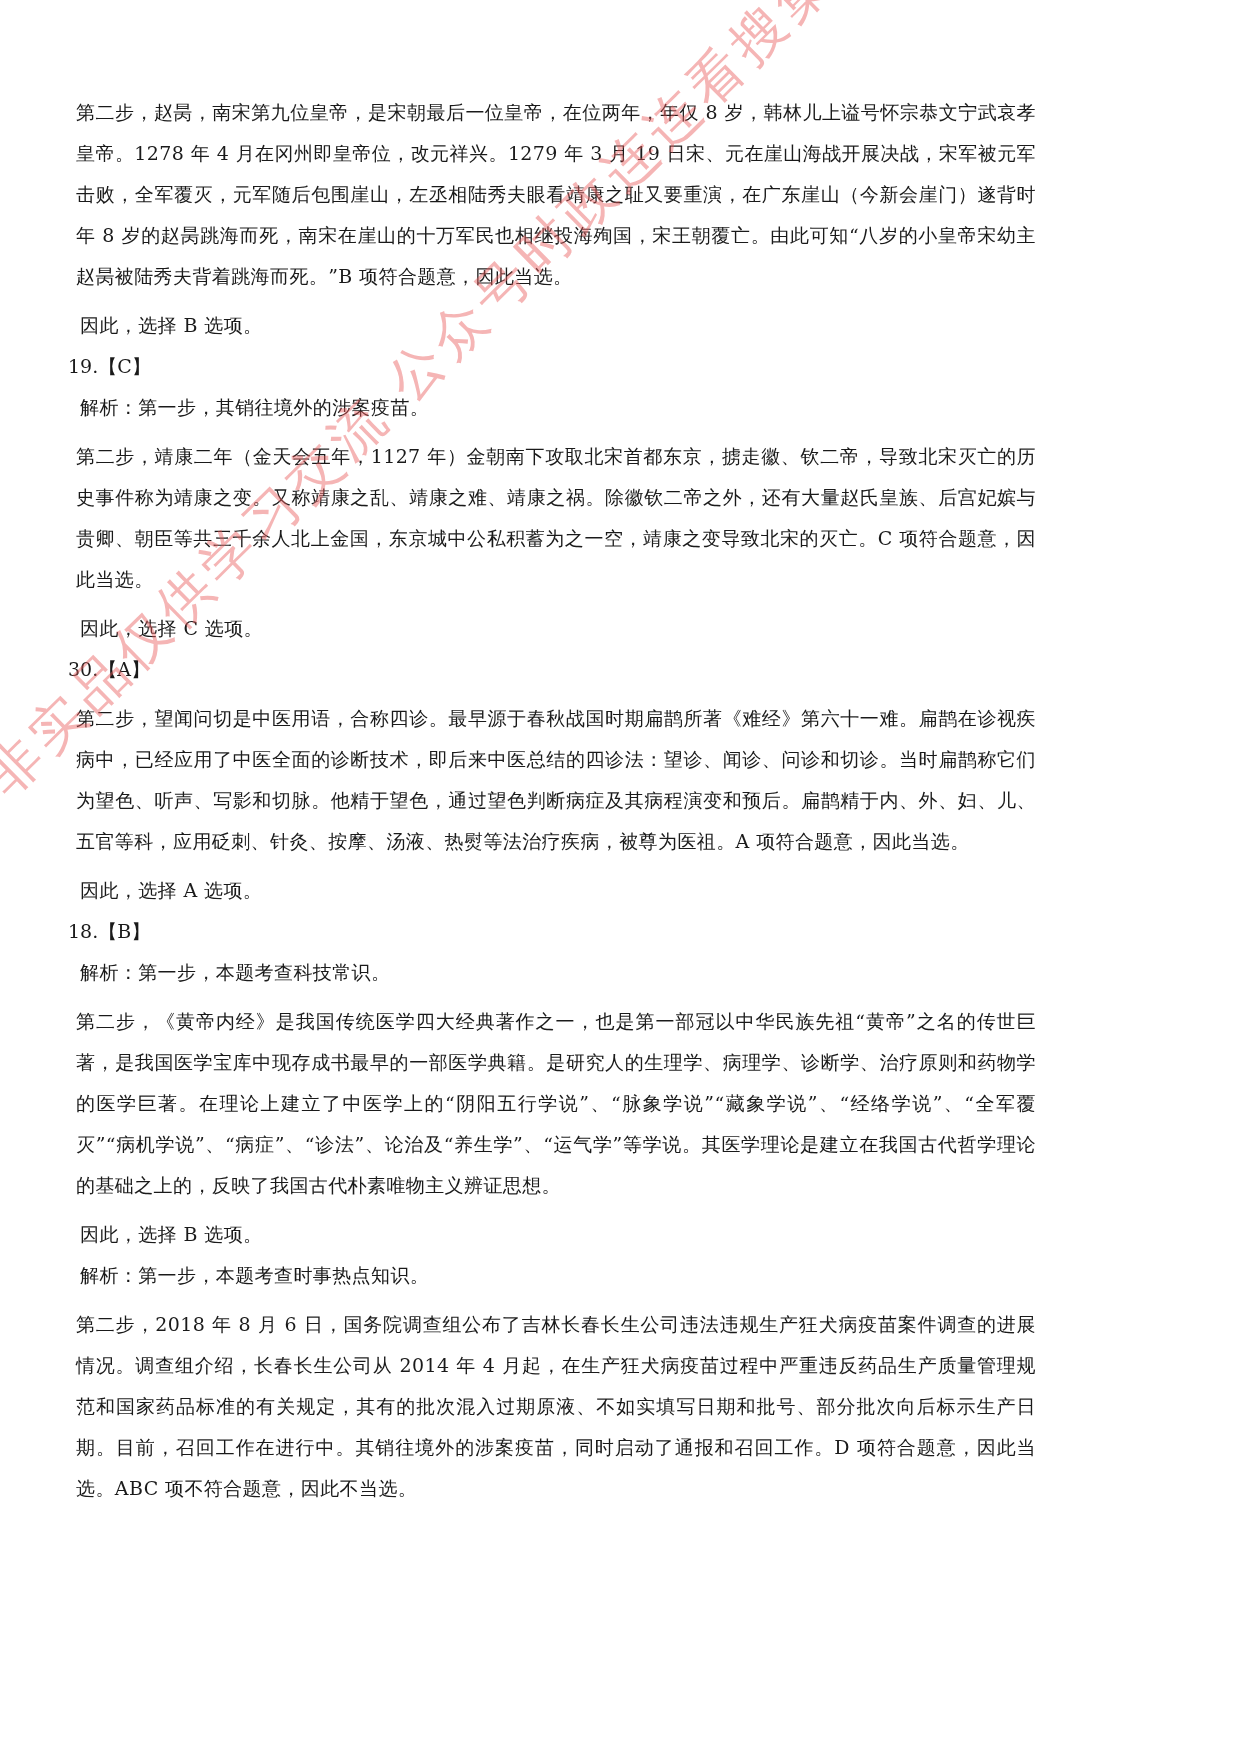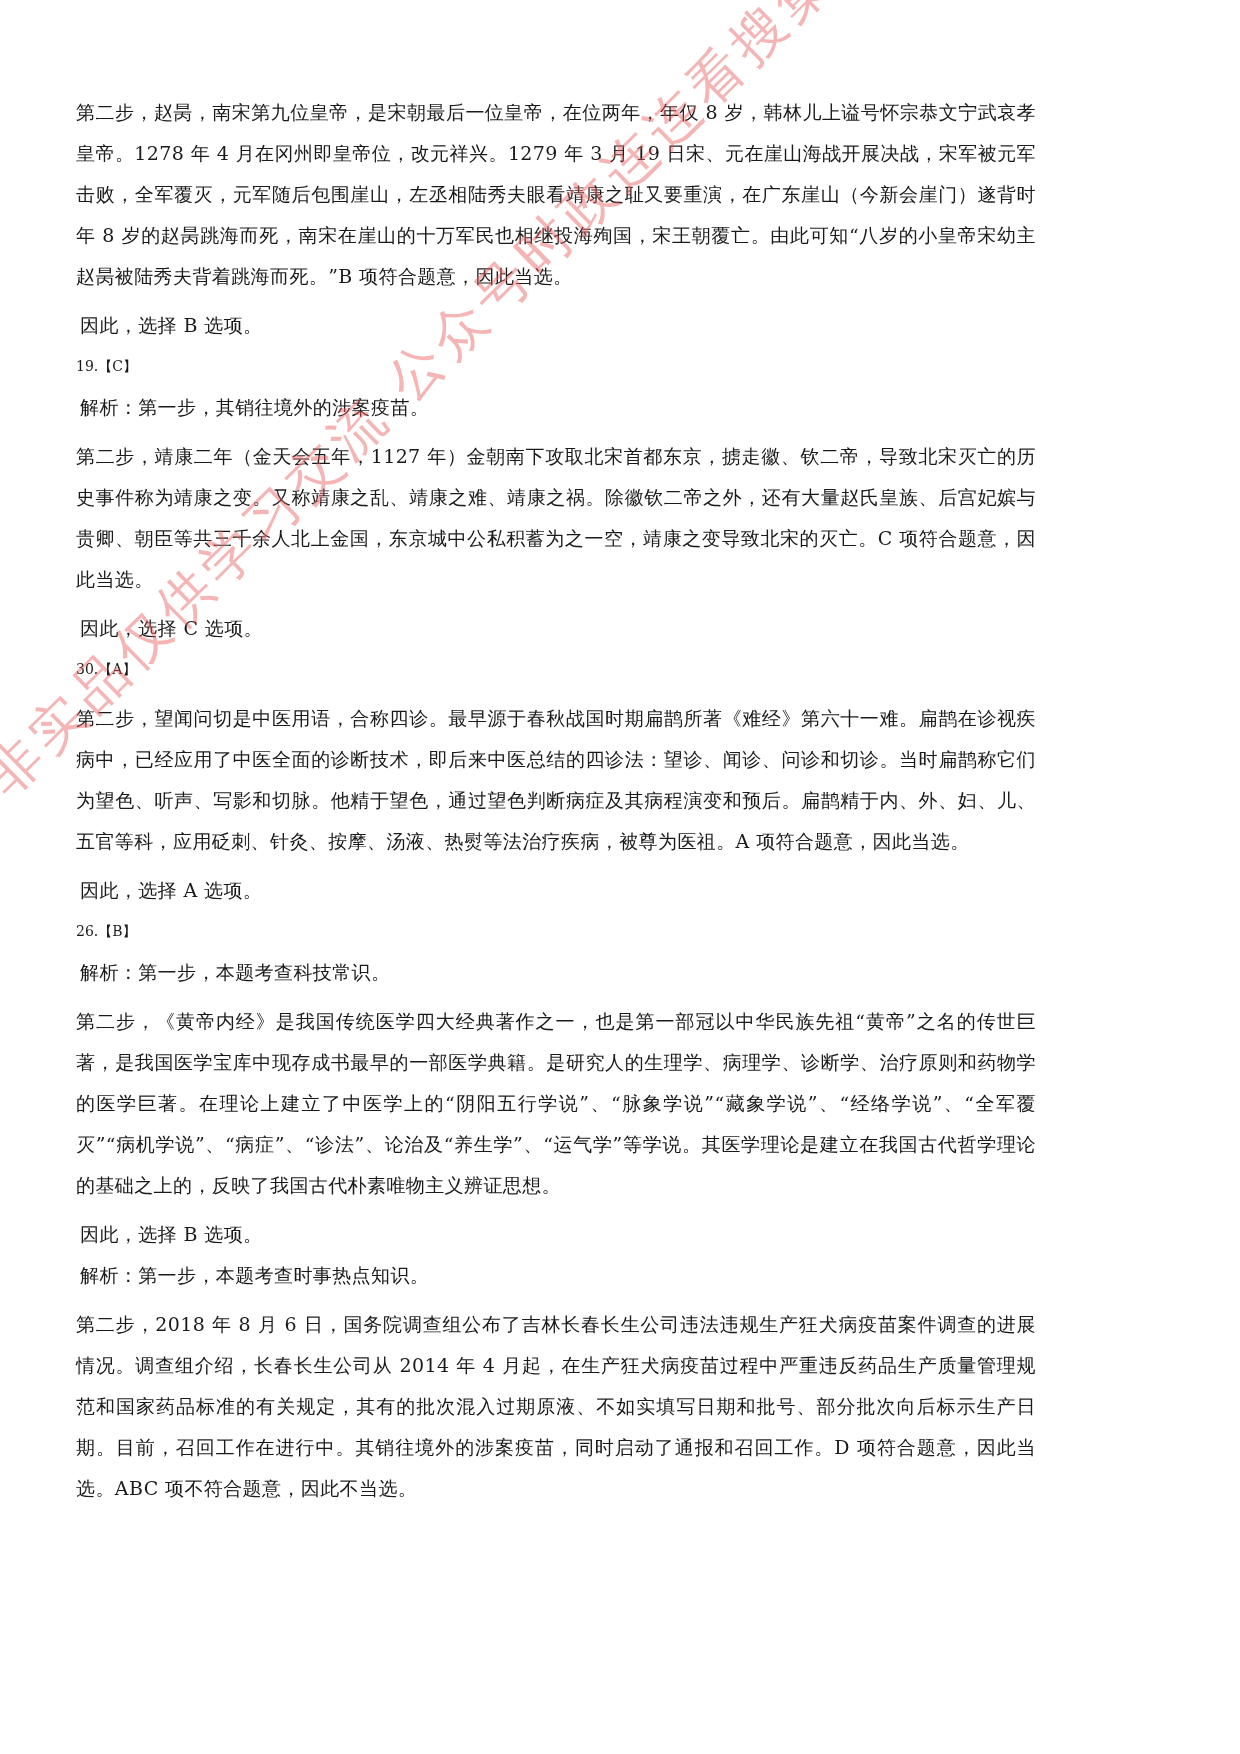--- a/index.html
+++ b/index.html
@@ -27,25 +27,24 @@
   }
   .para {
     font-size: 19px;
     line-height: 41px;
     text-align: justify;
     text-justify: inter-character;
     letter-spacing: 0.4px;
     margin: 8px;
   }
   .qnum {
-    font-size: 14px;
+    font-size: 19px;
     line-height: 41px;
     height: 41px;
     white-space: nowrap;
-    margin-left: 8px;
   }
   .watermark {
     position: absolute;
     left: -30px;
     top: 760px;
     width: 1520px;
     transform-origin: 0 0;
     transform: rotate(-44.5deg);
     font-family: "DejaVu Serif", "Liberation Serif", serif;
     font-size: 54px;
@@ -66,21 +65,21 @@
 
   <div class="qnum">19.【C】</div>
   <div class="line">解析：第一步，其销往境外的涉案疫苗。</div>
   <p class="para">第二步，靖康二年（金天会五年，1127 年）金朝南下攻取北宋首都东京，掳走徽、钦二帝，导致北宋灭亡的历史事件称为靖康之变。又称靖康之乱、靖康之难、靖康之祸。除徽钦二帝之外，还有大量赵氏皇族、后宫妃嫔与贵卿、朝臣等共三千余人北上金国，东京城中公私积蓄为之一空，靖康之变导致北宋的灭亡。C 项符合题意，因此当选。</p>
   <div class="line">因此，选择 C 选项。</div>
 
   <div class="qnum">30.【A】</div>
   <p class="para">第二步，望闻问切是中医用语，合称四诊。最早源于春秋战国时期扁鹊所著《难经》第六十一难。扁鹊在诊视疾病中，已经应用了中医全面的诊断技术，即后来中医总结的四诊法：望诊、闻诊、问诊和切诊。当时扁鹊称它们为望色、听声、写影和切脉。他精于望色，通过望色判断病症及其病程演变和预后。扁鹊精于内、外、妇、儿、五官等科，应用砭刺、针灸、按摩、汤液、热熨等法治疗疾病，被尊为医祖。A 项符合题意，因此当选。</p>
   <div class="line">因此，选择 A 选项。</div>
 
-  <div class="qnum">26.【B】</div>
+  <div class="qnum">18.【B】</div>
   <div class="line">解析：第一步，本题考查科技常识。</div>
   <p class="para">第二步，《黄帝内经》是我国传统医学四大经典著作之一，也是第一部冠以中华民族先祖“黄帝”之名的传世巨著，是我国医学宝库中现存成书最早的一部医学典籍。是研究人的生理学、病理学、诊断学、治疗原则和药物学的医学巨著。在理论上建立了中医学上的“阴阳五行学说”、“脉象学说”“藏象学说”、“经络学说”、“全军覆灭”“病机学说”、“病症”、“诊法”、论治及“养生学”、“运气学”等学说。其医学理论是建立在我国古代哲学理论的基础之上的，反映了我国古代朴素唯物主义辨证思想。</p>
   <div class="line">因此，选择 B 选项。</div>
 
   <div class="line">解析：第一步，本题考查时事热点知识。</div>
   <p class="para">第二步，2018 年 8 月 6 日，国务院调查组公布了吉林长春长生公司违法违规生产狂犬病疫苗案件调查的进展情况。调查组介绍，长春长生公司从 2014 年 4 月起，在生产狂犬病疫苗过程中严重违反药品生产质量管理规范和国家药品标准的有关规定，其有的批次混入过期原液、不如实填写日期和批号、部分批次向后标示生产日期。目前，召回工作在进行中。其销往境外的涉案疫苗，同时启动了通报和召回工作。D 项符合题意，因此当选。ABC 项不符合题意，因此不当选。</p>
 </div>
 
 <div class="watermark">非实品仅供学习交流  公众号时政连连看搜集于网络</div>
 

